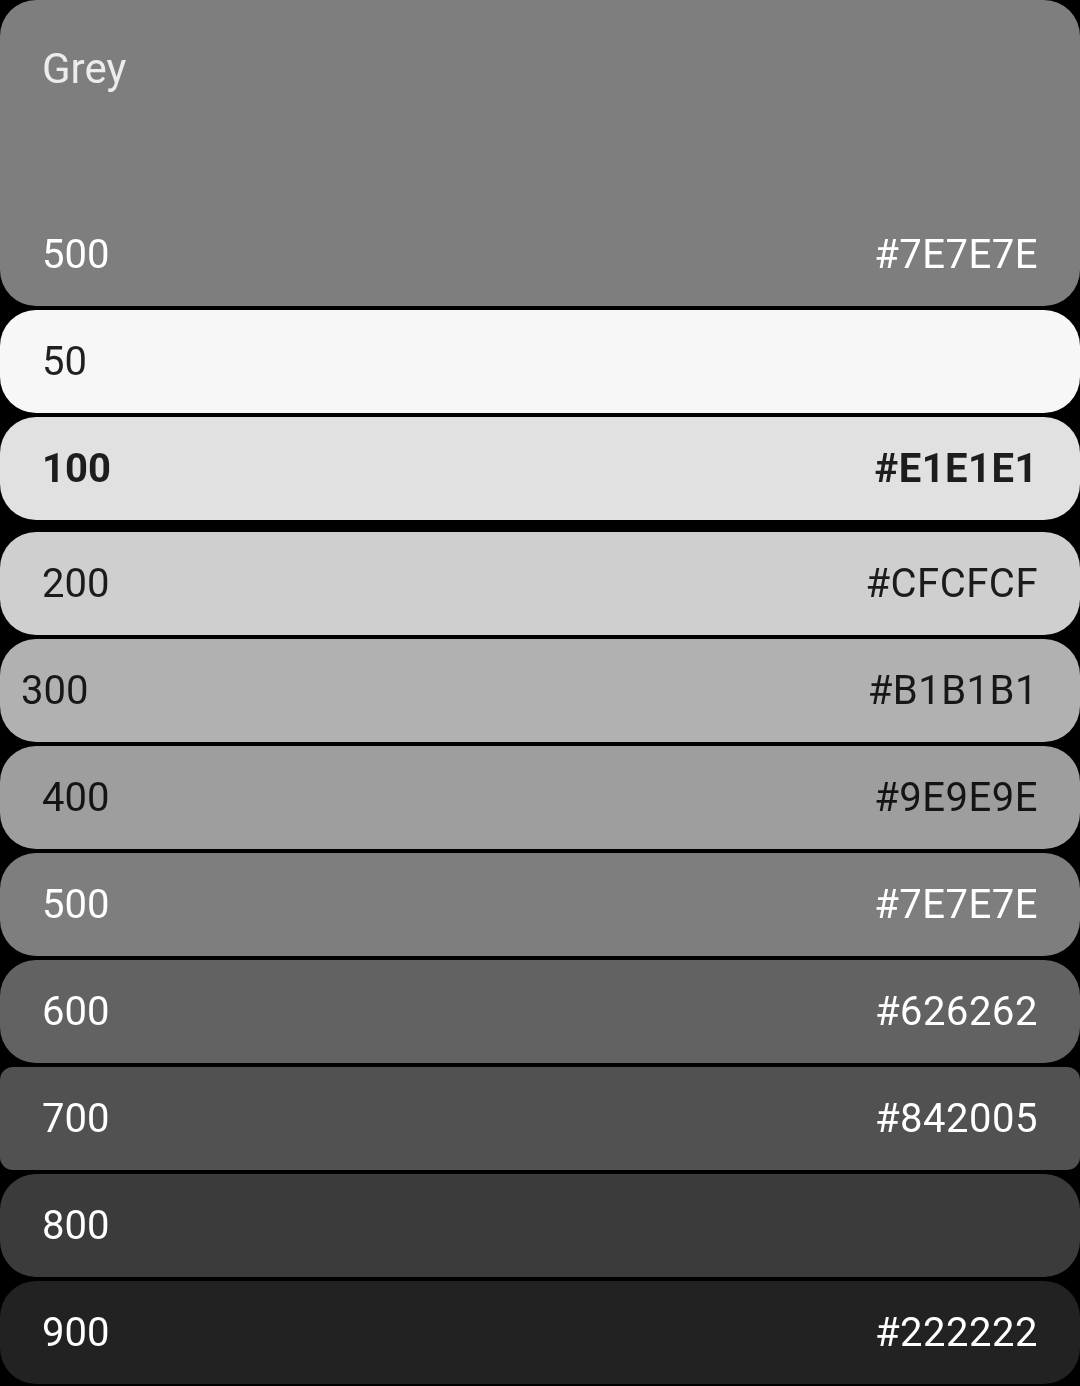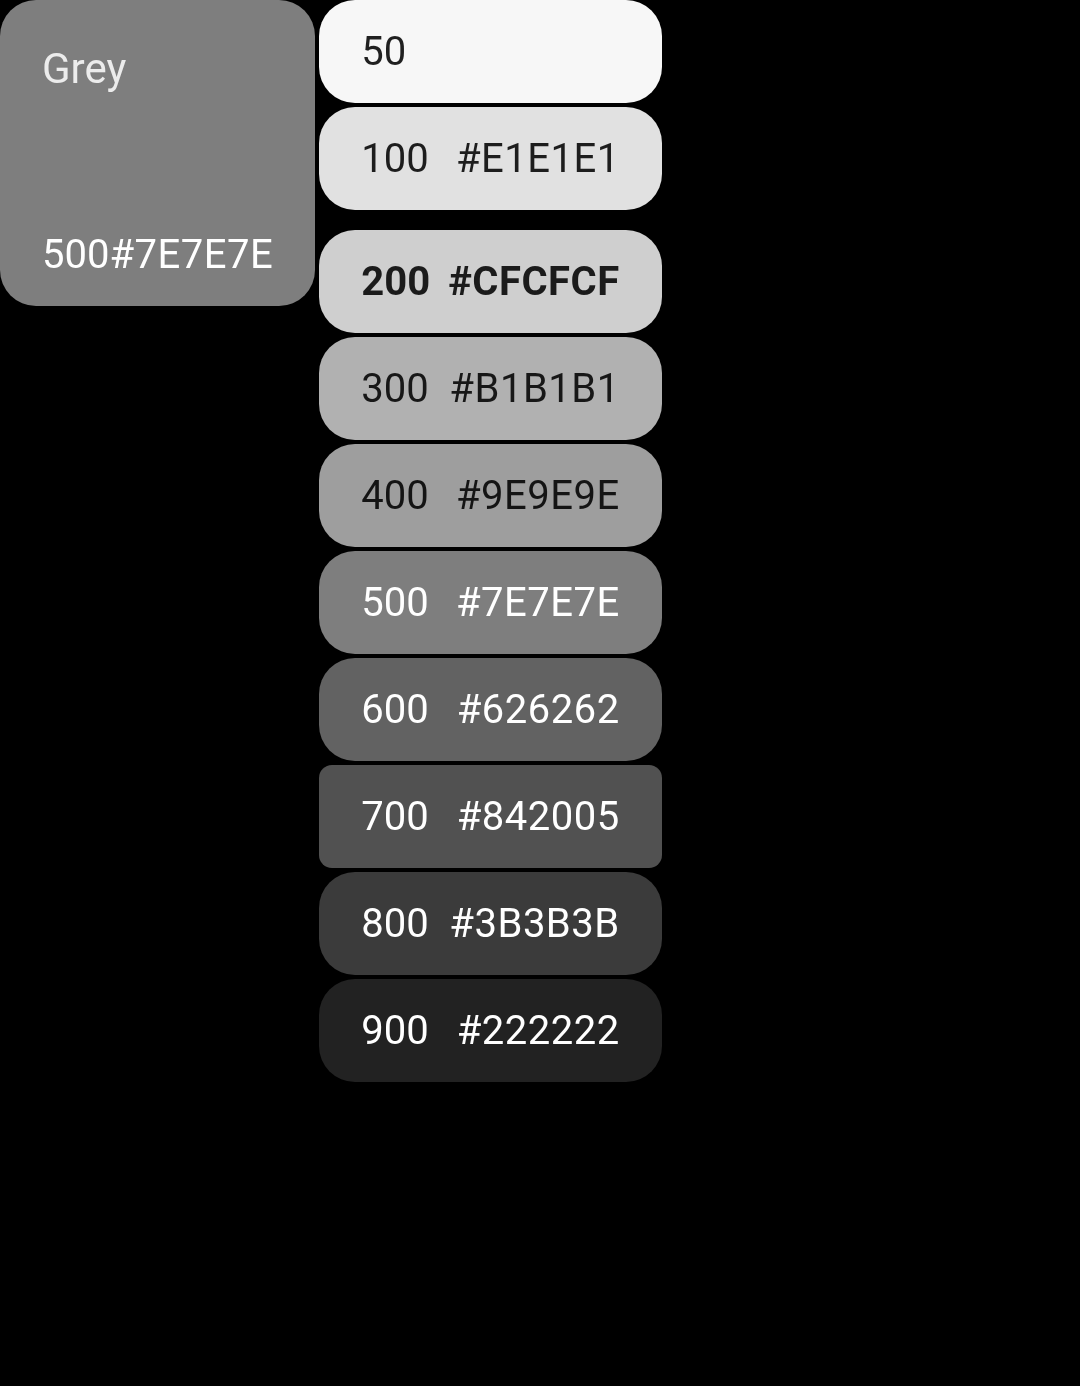--- a/index.html
+++ b/index.html
@@ -10,20 +10,21 @@
     body {
       background: #000;
       font-family: -apple-system, BlinkMacSystemFont, "Segoe UI", Roboto, Helvetica, Arial, sans-serif;
       width: 1080px;
       height: 1386px;
       overflow: hidden;
     }
     .palette {
       width: 100%;
       display: flex;
+      flex-direction: column;
       gap: 4px;
     }
     .header-block {
       border-radius: 36px;
       padding: 44px 42px 28px 42px;
       display: flex;
       flex-direction: column;
       justify-content: space-between;
       height: 306px;
     }
@@ -59,29 +60,29 @@
     <div class="header-title muted-light">Grey</div>
     <div class="header-footer text-light">
       <span>500</span>
       <span class="hex">#7E7E7E</span>
     </div>
   </div>
   <div id="swatches">
       <div class="swatch-row text-dark" style="background: rgb(247, 247, 247);">
         <span>50</span>
       </div>
-      <div class="swatch-row text-dark" style="background: rgb(225, 225, 225); margin-top: 4px;">
+      <div class="swatch-row text-dark" style="background: rgb(225, 225, 225); margin-top: 4px; font-weight: bold;">
         <span>100</span>
         <span class="hex">#E1E1E1</span>
       </div>
-      <div class="swatch-row text-dark" style="background: rgb(207, 207, 207); margin-top: 20px; font-weight: bold;">
+      <div class="swatch-row text-dark" style="background: rgb(207, 207, 207); margin-top: 12px;">
         <span>200</span>
         <span class="hex">#CFCFCF</span>
       </div>
-      <div class="swatch-row text-dark" style="background: rgb(177, 177, 177); margin-top: 4px;">
+      <div class="swatch-row text-dark" style="background: rgb(177, 177, 177); margin-top: 4px; padding-left: 21px;">
         <span>300</span>
         <span class="hex">#B1B1B1</span>
       </div>
       <div class="swatch-row text-dark" style="background: rgb(158, 158, 158); margin-top: 4px;">
         <span>400</span>
         <span class="hex">#9E9E9E</span>
       </div>
       <div class="swatch-row text-light" style="background: rgb(126, 126, 126); margin-top: 4px;">
         <span>500</span>
         <span class="hex">#7E7E7E</span>
@@ -89,20 +90,19 @@
       <div class="swatch-row text-light" style="background: rgb(98, 98, 98); margin-top: 4px; gap: 28px;">
         <span>600</span>
         <span class="hex">#626262</span>
       </div>
       <div class="swatch-row text-light" style="background: rgb(81, 81, 81); margin-top: 4px; border-radius: 13px;">
         <span>700</span>
         <span class="hex">#842005</span>
       </div>
       <div class="swatch-row text-light" style="background: rgb(59, 59, 59); margin-top: 4px;">
         <span>800</span>
-        <span class="hex">#3B3B3B</span>
       </div>
       <div class="swatch-row text-light" style="background: rgb(34, 34, 34); margin-top: 4px; text-align: right;">
         <span>900</span>
         <span class="hex">#222222</span>
       </div>
     </div>
 </div>
 
 </body></html>

